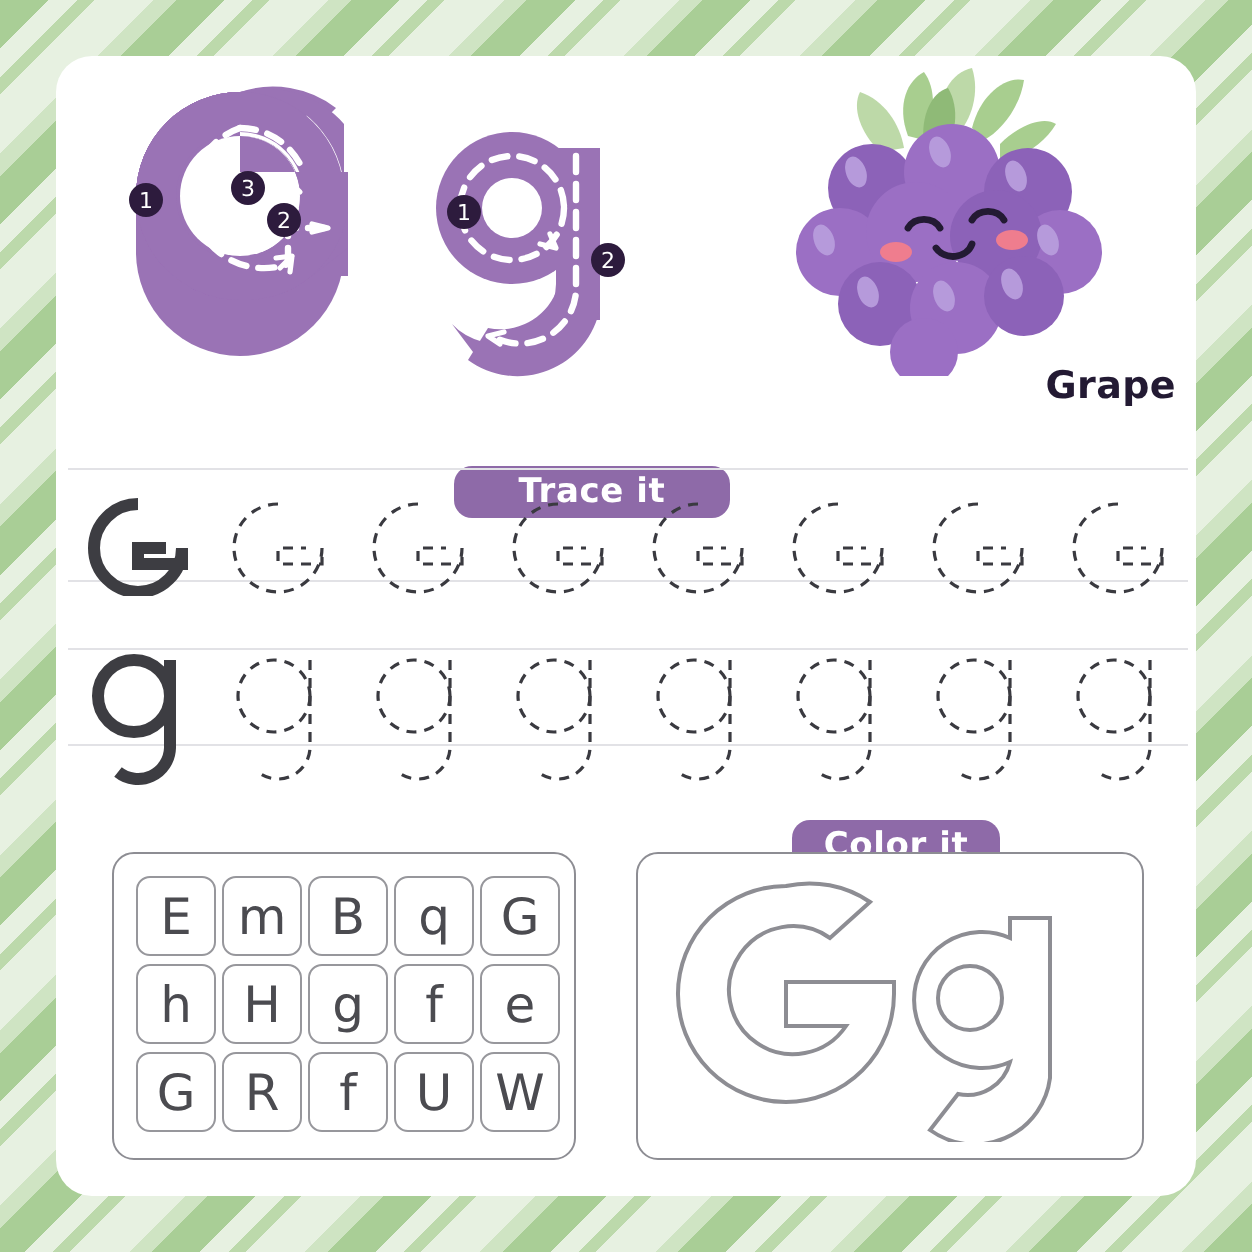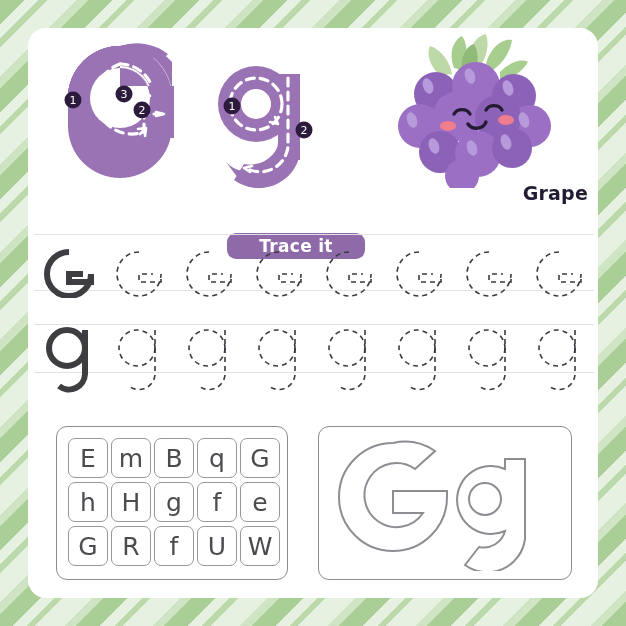--- a/index.html
+++ b/index.html
@@ -412,20 +412,21 @@
         <div class="cell">e</div>
 
         <div class="cell">G</div>
         <div class="cell">R</div>
         <div class="cell">f</div>
         <div class="cell">U</div>
         <div class="cell">W</div>
       </div>
     </div>
 
+    <div class="pill" id="pill-color">Color it</div>
 
     <div class="panel" id="color-panel">
       <svg class="color-art" width="228" height="136" viewBox="0 0 228 136">
 
         <path d="M62 8
                  A54 54 0 1 0 62 116
                  A54 54 0 0 0 116 62
                  L116 56 L62 56 L62 78 L92 78
                  A32 32 0 1 1 84 34
                  L104 16

